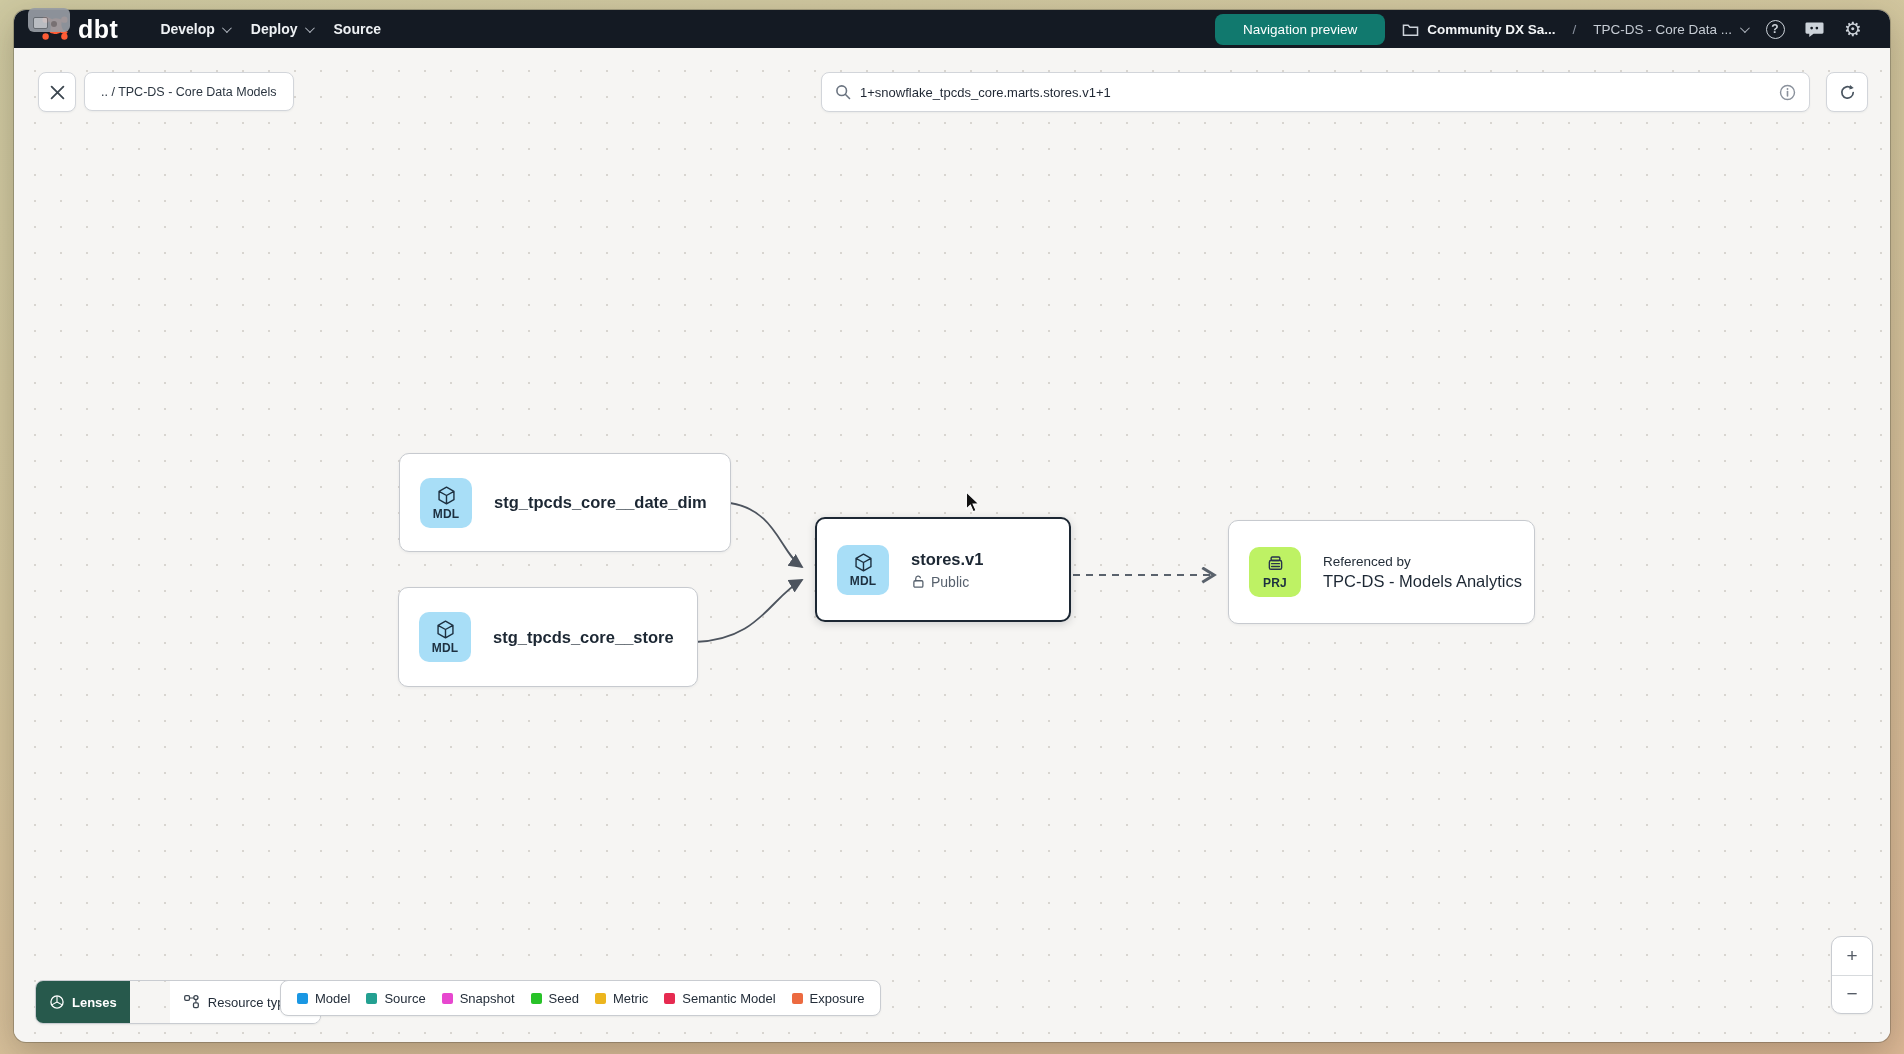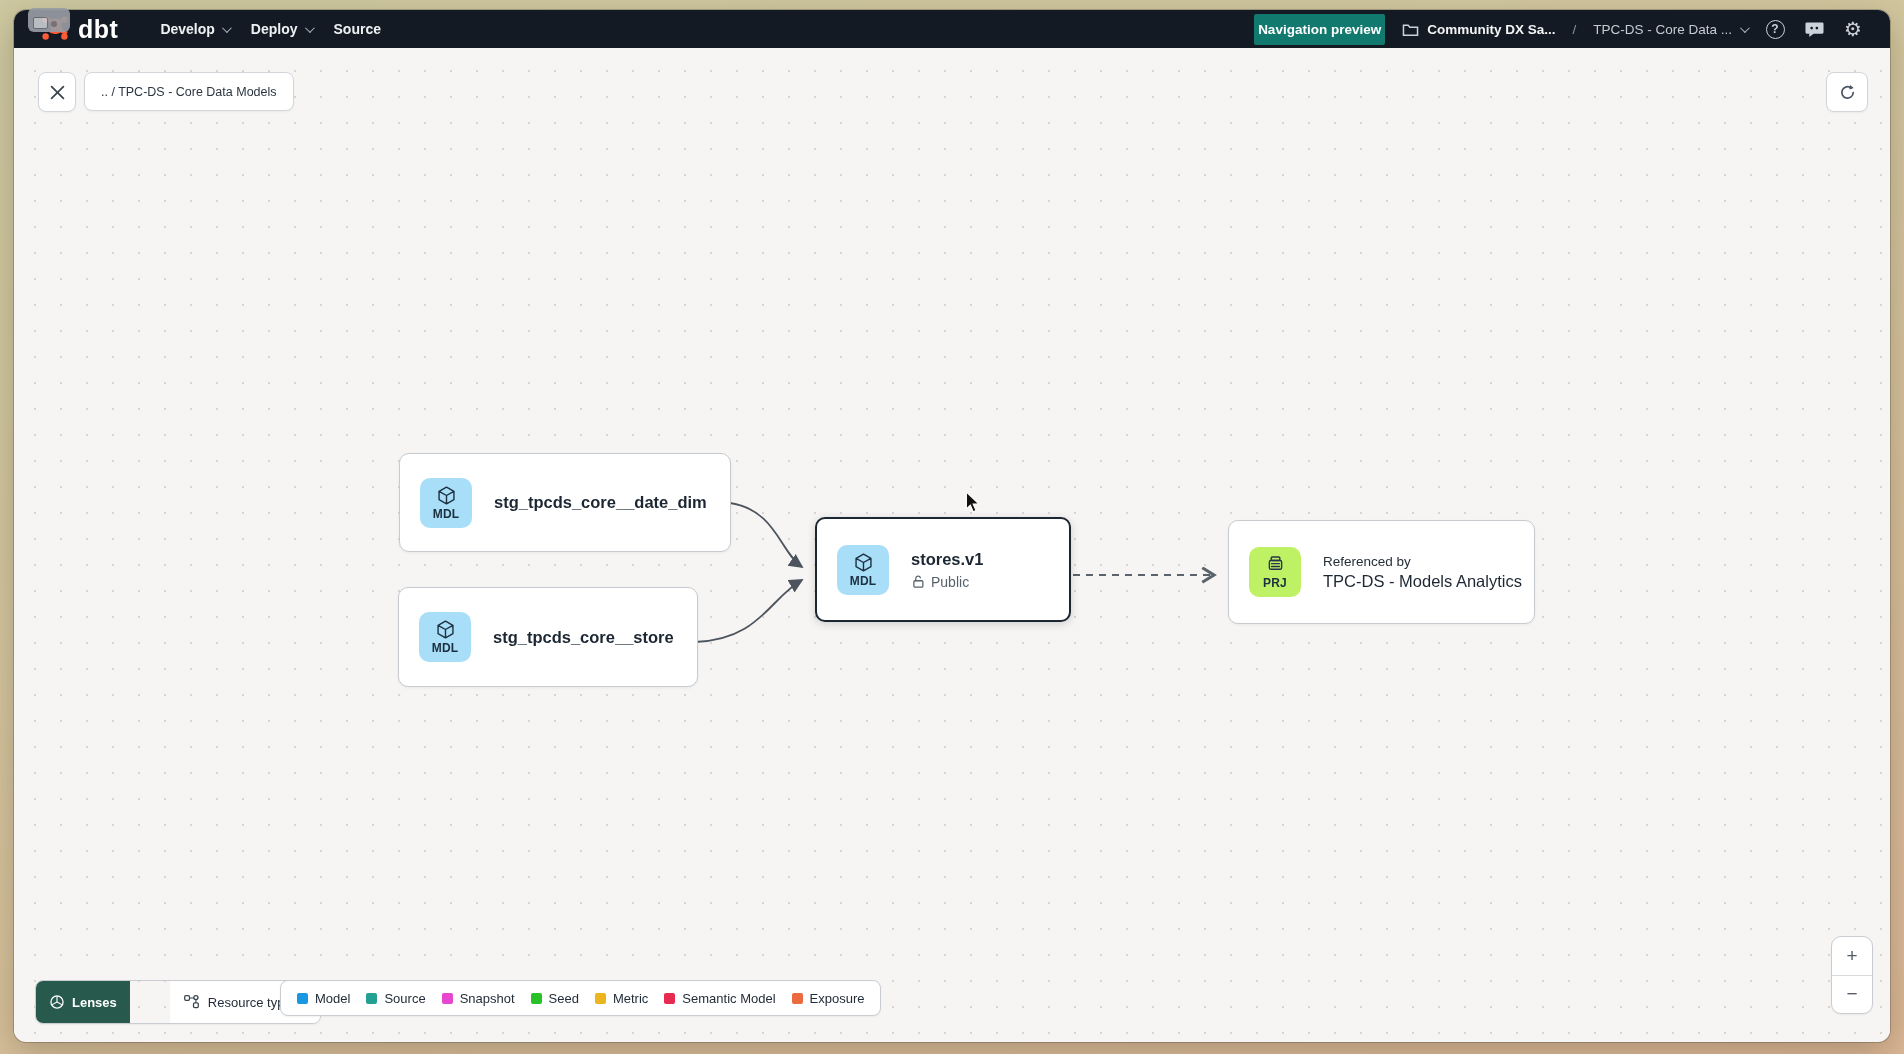--- a/index.html
+++ b/index.html
@@ -16,22 +16,22 @@
     padding:0 26px; color:#fff; position:relative; z-index:5; }
   .logo-wrap { display:flex; align-items:center; gap:8px; margin-right:42px; }
   .logo-text { font-size:25px; font-weight:700; color:#fff; letter-spacing:.5px; }
   .nav-menu { display:flex; align-items:center; gap:22px; }
   .nav-item { display:flex; align-items:center; gap:7px; font-size:14px; font-weight:600;
     color:#eef1f4; cursor:pointer; }
   .chev { width:7px; height:7px; border-right:1.6px solid currentColor;
     border-bottom:1.6px solid currentColor; transform:rotate(45deg) translateY(-2px);
     display:inline-block; color:#aeb4bd; }
   .nav-right { margin-left:auto; display:flex; align-items:center; gap:17px; }
-  .preview-btn { color:#fff; font-size:13.5px; font-weight:700; padding:8px 4px;
-    border-radius:2px; border:none; cursor:pointer; }
+  .preview-btn { color:#fff; font-size:13.5px; font-weight:400; padding:8px 28px;
+    border-radius:8px; border:none; cursor:pointer; }
   .account { display:flex; align-items:center; gap:8px; font-size:13.5px; font-weight:700; color:#f2f4f6; cursor:pointer; }
   .crumb-sep { color:#8b93a0; font-size:13.5px; }
   .project-sel { display:flex; align-items:center; gap:8px; font-size:13.5px; color:#c6ccd4; cursor:pointer; }
   .nav-icon { width:22px; height:22px; display:flex; align-items:center; justify-content:center;
     color:#ccd2d9; cursor:pointer; }
   .help-circle { width:19px; height:19px; border:1.7px solid #ccd2d9; border-radius:50%;
     display:flex; align-items:center; justify-content:center; font-size:12px; font-weight:700; }
   .gear-glyph { font-size:20px; line-height:1; font-family:"DejaVu Sans",sans-serif; }
 
   
@@ -187,20 +187,32 @@
     </svg>
 
     <div class="tb-btn close-btn">
       <svg width="15" height="15" viewBox="0 0 14 14">
         <path d="M1.5 1.5 L12.5 12.5 M12.5 1.5 L1.5 12.5" stroke="#3d4750" stroke-width="1.7" stroke-linecap="round"></path>
       </svg>
     </div>
     <div class="crumb-chip">
       <span>.. / TPC-DS - Core Data Models</span>
     </div>
+    <div class="search-bar">
+      <svg width="16" height="16" viewBox="0 0 16 16">
+        <circle cx="6.7" cy="6.7" r="4.8" fill="none" stroke="#6b7480" stroke-width="1.6"></circle>
+        <path d="M10.5 10.5 L14.5 14.5" stroke="#6b7480" stroke-width="1.6" stroke-linecap="round"></path>
+      </svg>
+      <input class="search-input" type="text" value="1+snowflake_tpcds_core.marts.stores.v1+1" style="">
+      <svg width="17" height="17" viewBox="0 0 18 18">
+        <circle cx="9" cy="9" r="7.4" fill="none" stroke="#8a919c" stroke-width="1.5"></circle>
+        <path d="M9 8 L9 12.6" stroke="#8a919c" stroke-width="1.7" stroke-linecap="round"></path>
+        <circle cx="9" cy="5.3" r="1" fill="#8a919c"></circle>
+      </svg>
+    </div>
     <div class="tb-btn refresh-btn">
       <svg width="19" height="19" viewBox="0 0 20 20">
         <path d="M16 10 a6 6 0 1 1 -2.2 -4.7" fill="none" stroke="#4a5560" stroke-width="1.8" stroke-linecap="round"></path>
         <path d="M12.6 2.2 L16.6 5.2 L12 6.8 Z" fill="#4a5560"></path>
       </svg>
     </div>
 
     <div class="node" style="left:385px; top:405px; width:332px; height:99px;">
       <div class="badge" style="background: rgb(168, 222, 247);">
         <svg width="21" height="21" viewBox="0 0 24 24">

